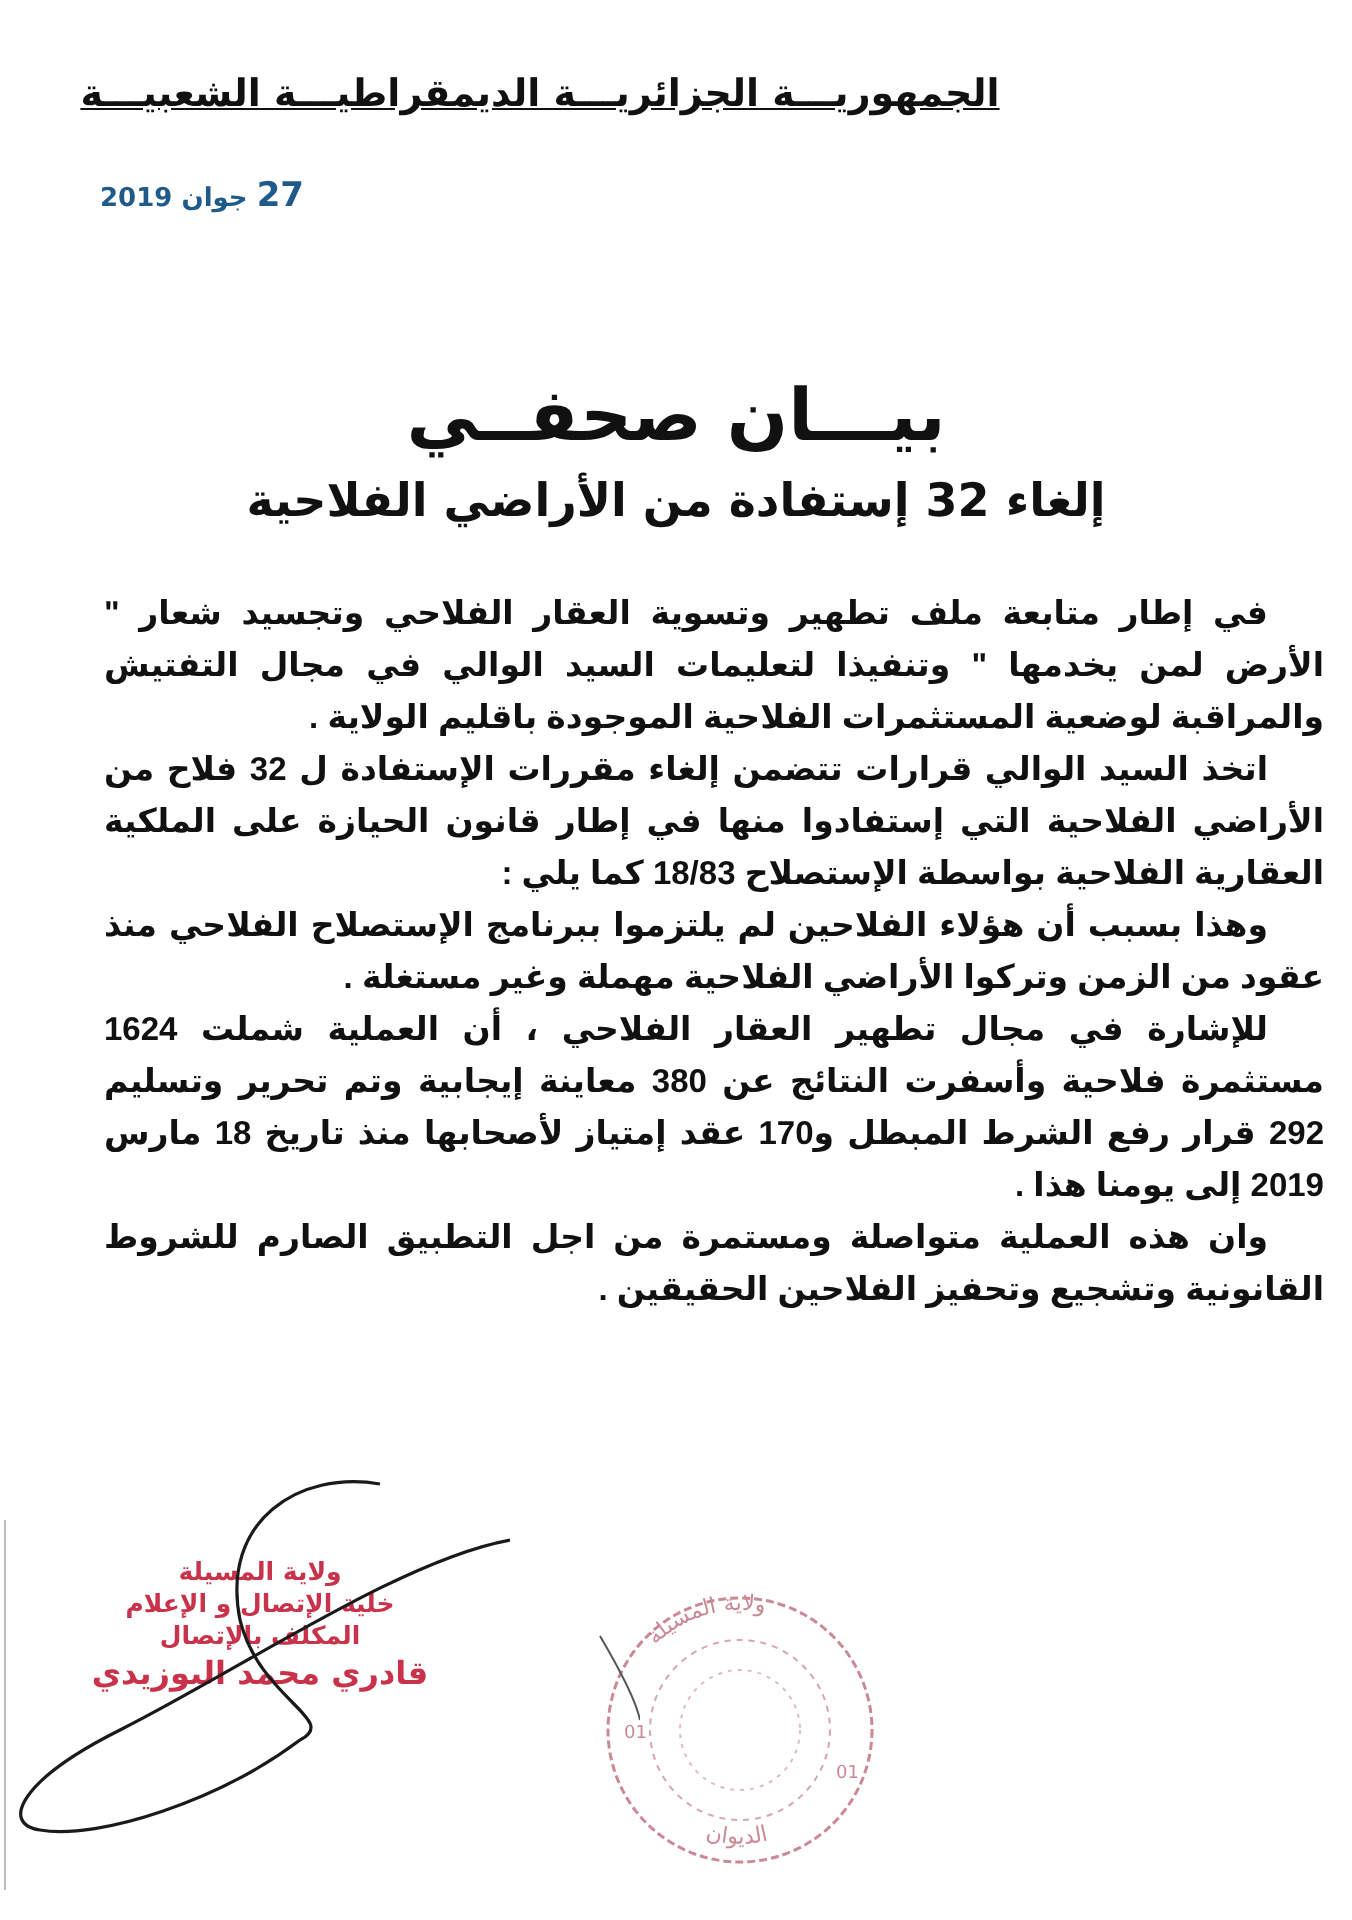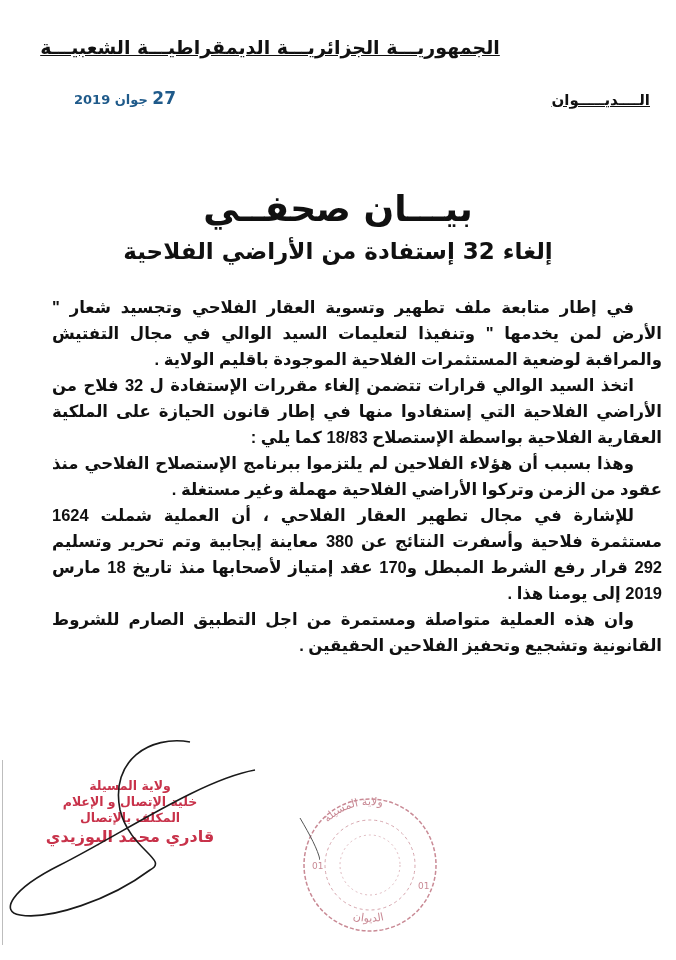--- a/index.html
+++ b/index.html
@@ -16,21 +16,21 @@
     letter-spacing: 0.5px;
   }
   .header-right {
     position: absolute; right: 26px; top: 84px; direction: rtl; text-align: right;
     font-size: 15px; font-weight: bold; line-height: 32px;
   }
   .header-right div { text-decoration: underline; }
   .header-right .center { text-align: center; }
   .date-stamp {
     position: absolute; left: 50px; top: 88px; color: #1f5a8a; font-size: 13px;
-    font-weight: bold; direction: rtl; margin-left: 24px;
+    font-weight: bold; direction: rtl;
   }
   .date-stamp .day { font-size: 17px; letter-spacing: 2px; }
 
   .title {
     position: absolute; top: 188px; left: 0; width: 676px; text-align: center; direction: rtl;
     font-size: 36px; font-weight: bold; letter-spacing: 2px;
   }
   .subtitle {
     position: absolute; top: 238px; left: 0; width: 676px; text-align: center; direction: rtl;
     font-size: 23px; font-weight: bold;
@@ -61,21 +61,20 @@
 
   <div class="republic">الجمهوريـــة الجزائريـــة الديمقراطيـــة الشعبيـــة</div>
 
   <div class="date-stamp">
     <span class="day">27</span>
     <span>جوان</span>
     <span>2019</span>
   </div>
 
   <div class="header-right">
-    <div class="center">الــــديـــــوان</div>
   </div>
 
   <div class="title">بيـــان صحفــي</div>
   <div class="subtitle">إلغاء 32 إستفادة من الأراضي الفلاحية</div>
 
   <div class="body">
     <p>في إطار متابعة ملف تطهير وتسوية العقار الفلاحي وتجسيد شعار " الأرض لمن يخدمها " وتنفيذا لتعليمات السيد الوالي في مجال التفتيش والمراقبة لوضعية المستثمرات الفلاحية الموجودة باقليم الولاية .</p>
     <p>اتخذ السيد الوالي قرارات تتضمن إلغاء مقررات الإستفادة ل 32 فلاح من الأراضي الفلاحية التي إستفادوا منها في إطار قانون الحيازة على الملكية العقارية الفلاحية بواسطة الإستصلاح 18/83 كما يلي :</p>
     <p>وهذا بسبب أن هؤلاء الفلاحين لم يلتزموا ببرنامج الإستصلاح الفلاحي منذ عقود من الزمن وتركوا الأراضي الفلاحية مهملة وغير مستغلة .</p>
     <p>للإشارة في مجال تطهير العقار الفلاحي ، أن العملية شملت 1624 مستثمرة فلاحية وأسفرت النتائج عن 380 معاينة إيجابية وتم تحرير وتسليم 292 قرار رفع الشرط المبطل و170 عقد إمتياز لأصحابها منذ تاريخ 18 مارس 2019 إلى يومنا هذا .</p>

